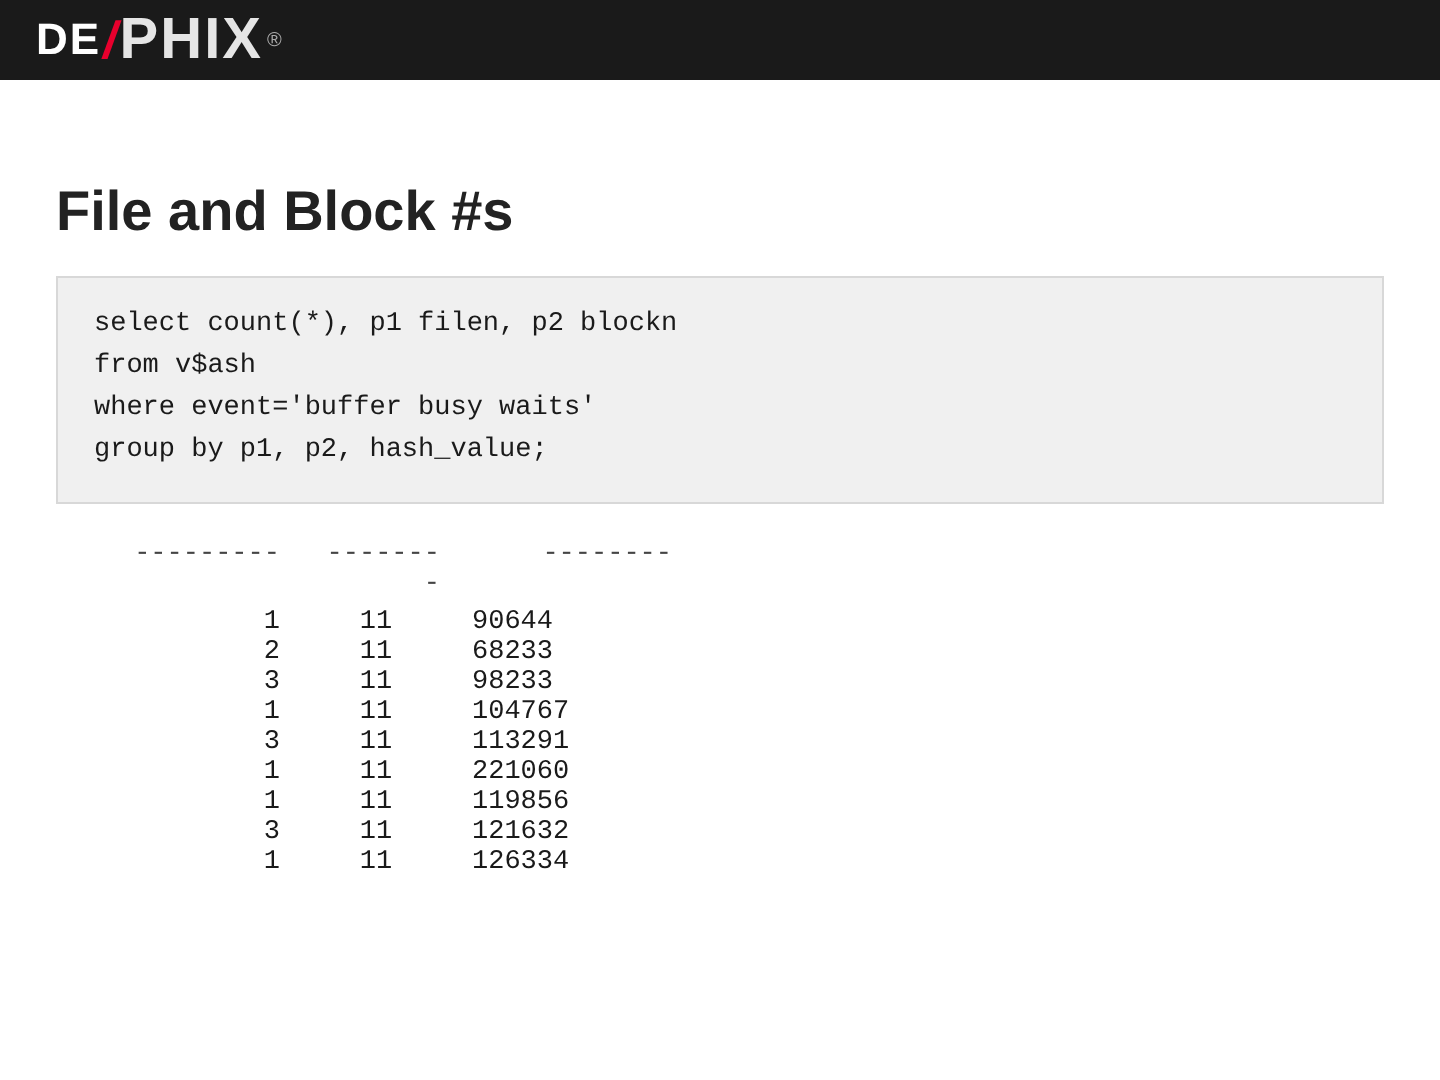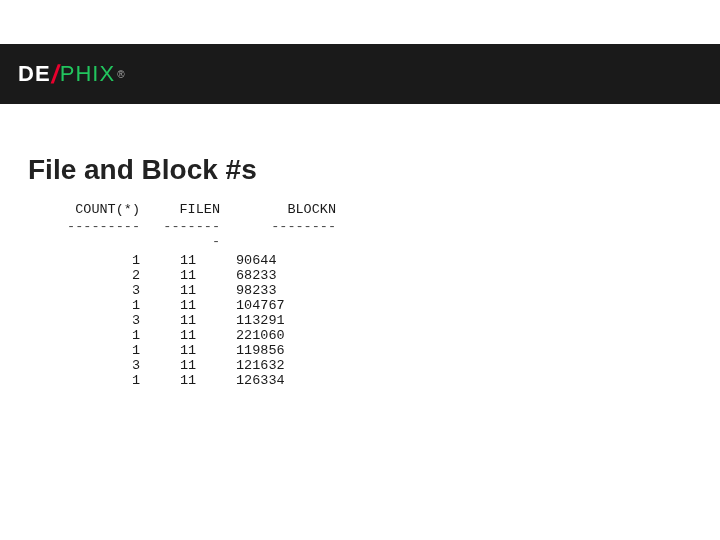--- a/index.html
+++ b/index.html
@@ -8,47 +8,46 @@
       width: 720px;
       height: 540px;
       background: #ffffff;
       font-family: Arial, Helvetica, sans-serif;
       overflow: hidden;
     }
 
     
     #header {
       background: #1a1a1a;
-      height: 60px;
+      height: 40px;
       display: flex;
       align-items: center;
       padding: 12px 18px;
-      margin-top: 44px;
     }
 
     .logo-de {
       color: #ffffff;
       font-size: 22px;
       font-weight: bold;
       letter-spacing: 1px;
     }
 
     .logo-slash {
       color: #e8002d;
       font-size: 26px;
       font-weight: bold;
       margin: 0 1px;
       transform: skewX(-10deg);
       display: inline-block;
     }
 
     .logo-phix {
-      color: #22c55e;
-      font-size: 22px;
-      font-weight: normal;
+      color: #e5e5e5;
+      font-size: 29px;
+      font-weight: bold;
       letter-spacing: 1px;
     }
 
     .logo-tm {
       color: #aaaaaa;
       font-size: 10px;
       vertical-align: super;
       margin-left: 2px;
     }
 
@@ -169,28 +168,29 @@
 <div id="header">
   <span class="logo-de">DE</span>
     <span class="logo-slash">/</span>
     <span class="logo-phix">PHIX</span>
     <span class="logo-tm">®</span>
 </div>
 
 <div id="main">
   <div id="page-title">File and Block #s</div>
 
+  <div id="code-block">
+    <div>select count(*),  p1 filen, p2 blockn</div>
+    <div>from v$ash</div>
+    <div>where event='buffer busy waits'</div>
+    <div>group by p1, p2, hash_value;</div>
+  </div>
 
   <div id="results-area">
 
-    <div class="results-header">
-      <div class="col-count">COUNT(*)</div>
-      <div class="col-filen">FILEN</div>
-      <div class="col-blockn">BLOCKN</div>
-    </div>
 
     <div class="results-divider">
       <div class="col-count">---------</div>
       <div class="col-filen">--------</div>
       <div class="col-blockn">--------</div>
     </div>
 
     <div id="data-rows">
         <div class="results-row">
       <div class="col-count">1</div>

